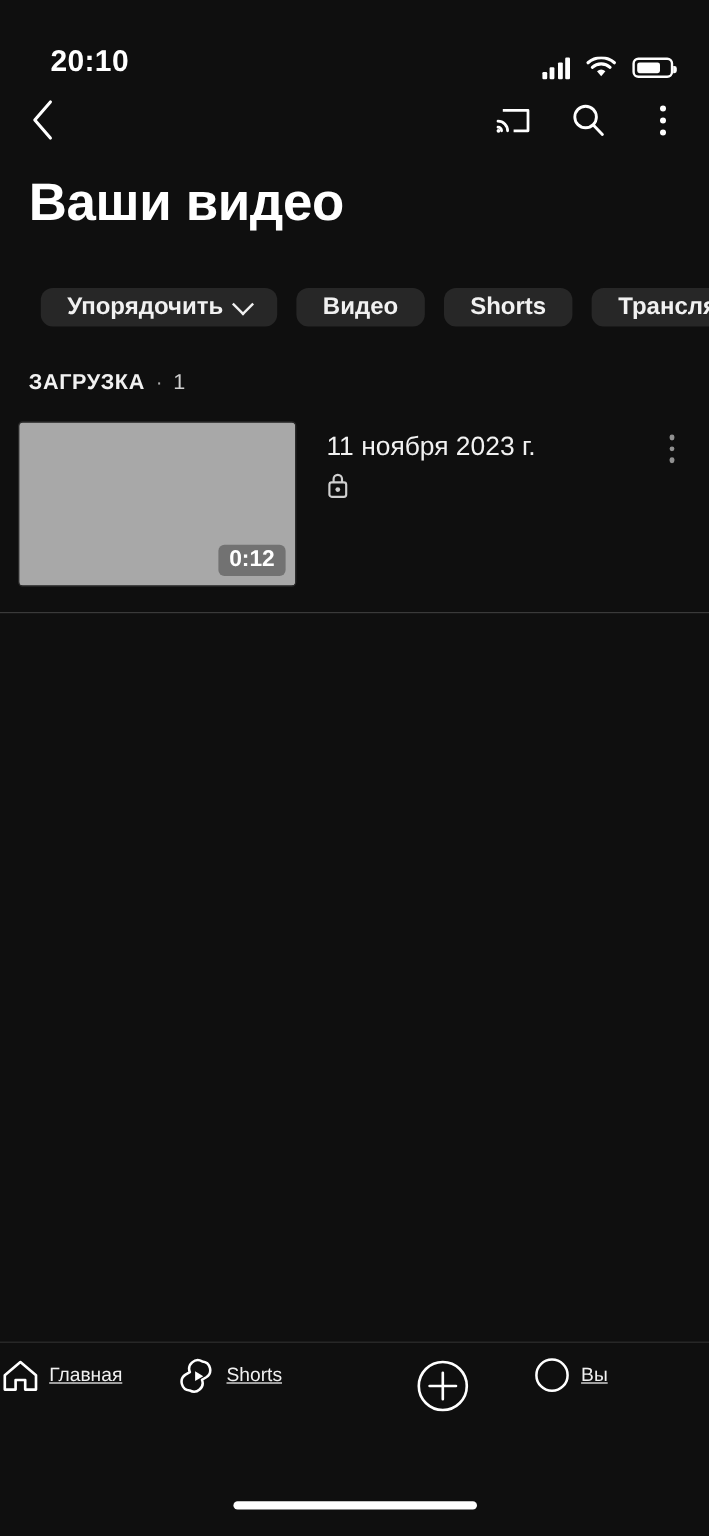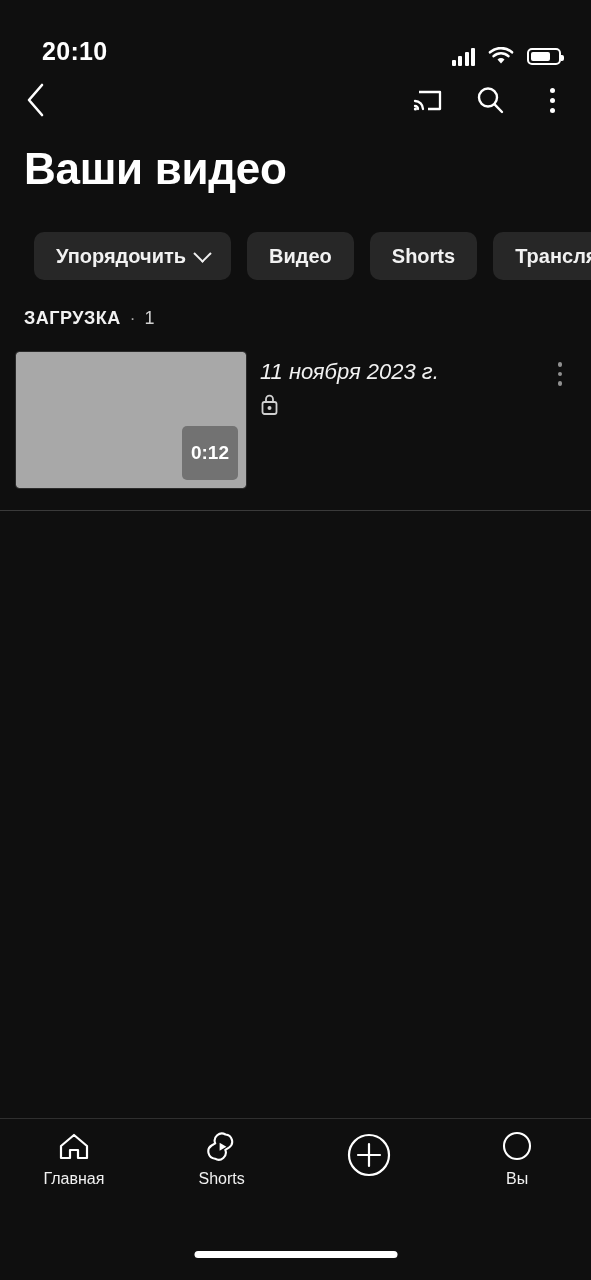--- a/index.html
+++ b/index.html
@@ -55,21 +55,21 @@
   }
 
   
   .chips {
     position:absolute; top:231px; left:0; width:591px; height:50px;
     display:flex; align-items:center; gap:16px; padding-left:34px;
     overflow:hidden; white-space:nowrap;
   }
   .chip {
     background:#272727; color:#f1f1f1; border-radius:10px;
-    height:48px; display:flex; align-items:center; gap:10px;
+    height:32px; display:flex; align-items:center; gap:10px;
     padding:0 22px; font-size:20px; font-weight:600; flex:0 0 auto;
   }
   .chev {
     width:13px; height:13px; border-right:2.5px solid #f1f1f1; border-bottom:2.5px solid #f1f1f1;
     transform:rotate(45deg) translate(-2px,-2px);
   }
 
   
   .section-head {
     position:absolute; top:308px; left:24px;
@@ -82,41 +82,41 @@
   
   .video-row { position:absolute; top:352px; left:0; width:591px; height:136px; display:flex; }
   .thumb-wrap { position:relative; margin-left:16px; width:230px; height:136px; }
   .thumb {
     width:230px; height:136px; background:#a8a8a8; border-radius:3px;
     outline:1px solid #2a2a2a;
   }
   .duration {
     position:absolute; right:8px; bottom:8px;
     background:rgba(0,0,0,0.32); color:#fff;
-    font-size:19px; font-weight:600; border-radius:5px; padding:16px 9px;
-  }
-  .meta { flex:1; padding-left:14px; padding-top:5px;font-style:italic; }
+    font-size:19px; font-weight:600; border-radius:5px; padding:2px 9px;
+  }
+  .meta { flex:1; padding-left:26px; padding-top:5px; }
   .meta .date { font-size:22px; color:#f1f1f1; line-height:1.35; }
   .meta .error { font-size:20px; color:#3ea6ff; line-height:1.45; margin-top:3px; }
   .meta .privacy { margin-top:6px; }
   .row-menu {
     width:62px; display:flex; justify-content:center; padding-top:10px;
   }
   .row-menu .dots3 b { width:4.5px; height:4.5px; background:#909090; }
 
   .divider { position:absolute; top:510px; left:0; width:591px; height:1px; background:#3a3a3a; }
 
   
   .bottom-nav {
     position:absolute; bottom:58px; left:0; width:591px; height:104px;
     border-top:1px solid #2f2f2f; display:flex; align-items:flex-start;
     padding-top:12px;
   }
   .nav-item {
-    flex:1; display:flex; flex-direction:column; align-items:center; gap:7px;
+    flex:1; display:flex; flex-direction:row; align-items:center; gap:7px;text-decoration:underline;
   }
   .nav-item .nav-label { font-size:16px; color:#f1f1f1; }
   .nav-item.create { justify-content:center; }
   .home-bar {
     position:absolute; bottom:22px; left:50%; transform:translateX(-50%);
     width:203px; height:7px; background:#fff; border-radius:4px;
   }
   svg { display:block; }
 </style>
 </head>

